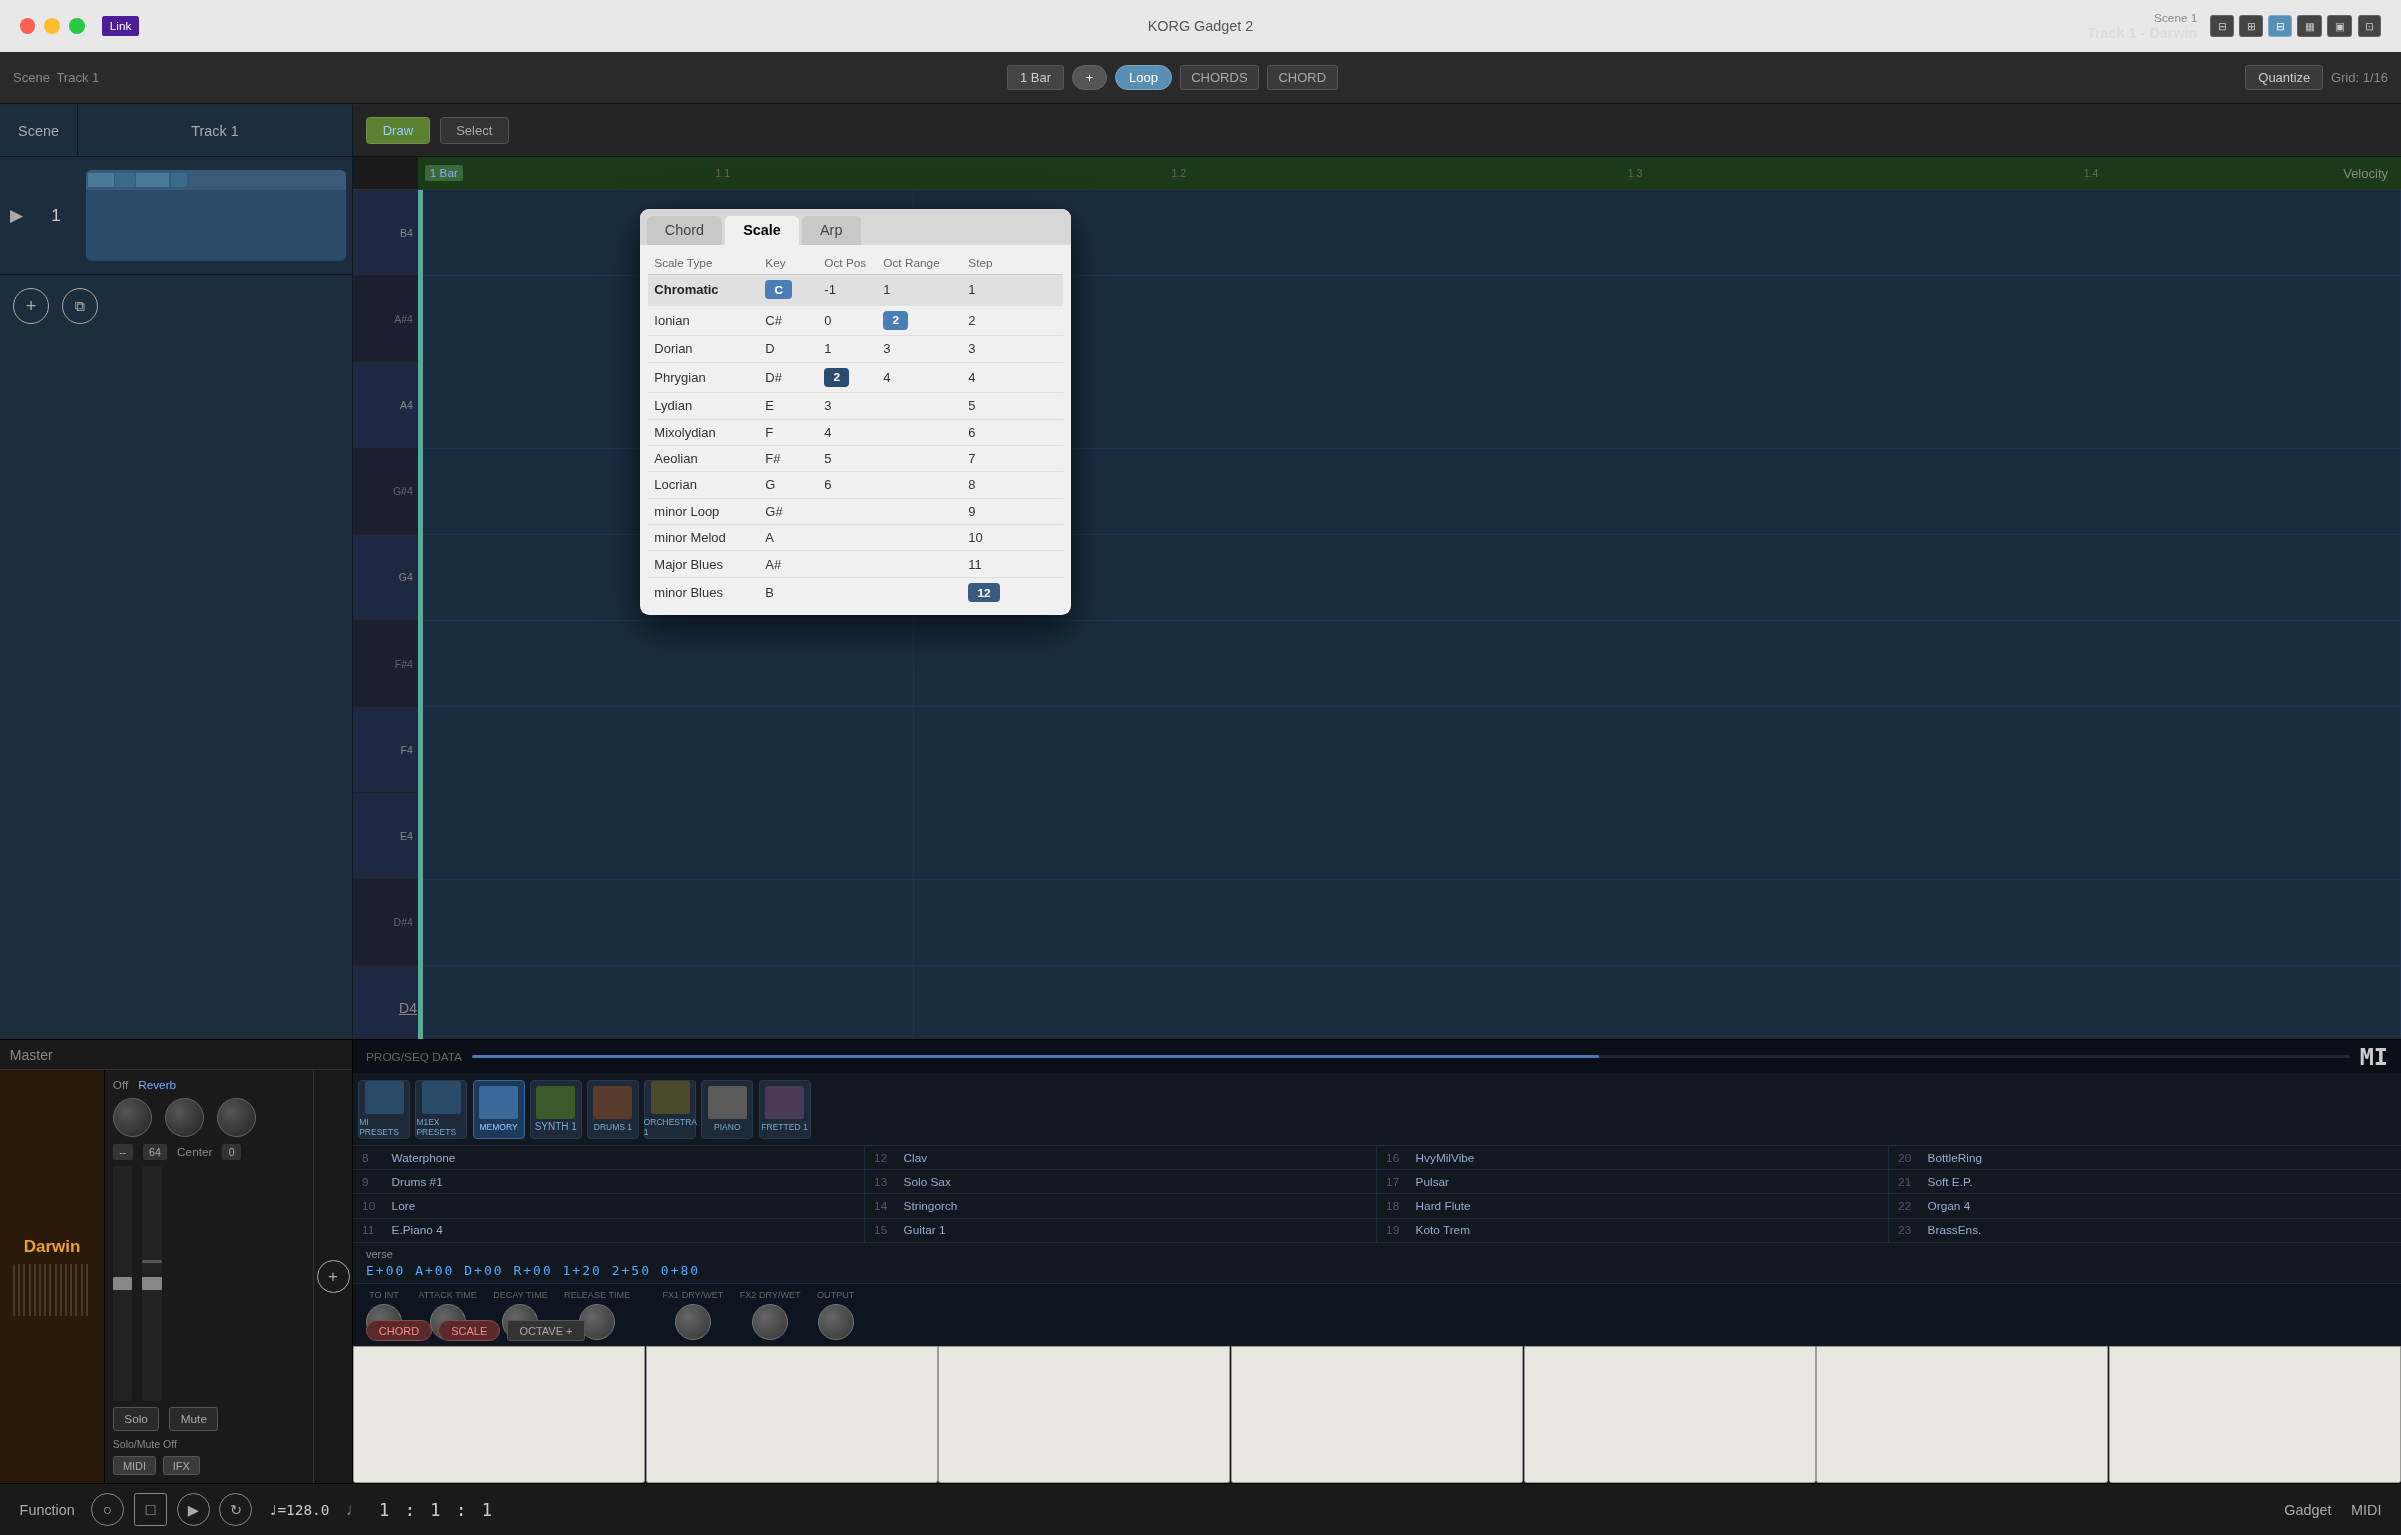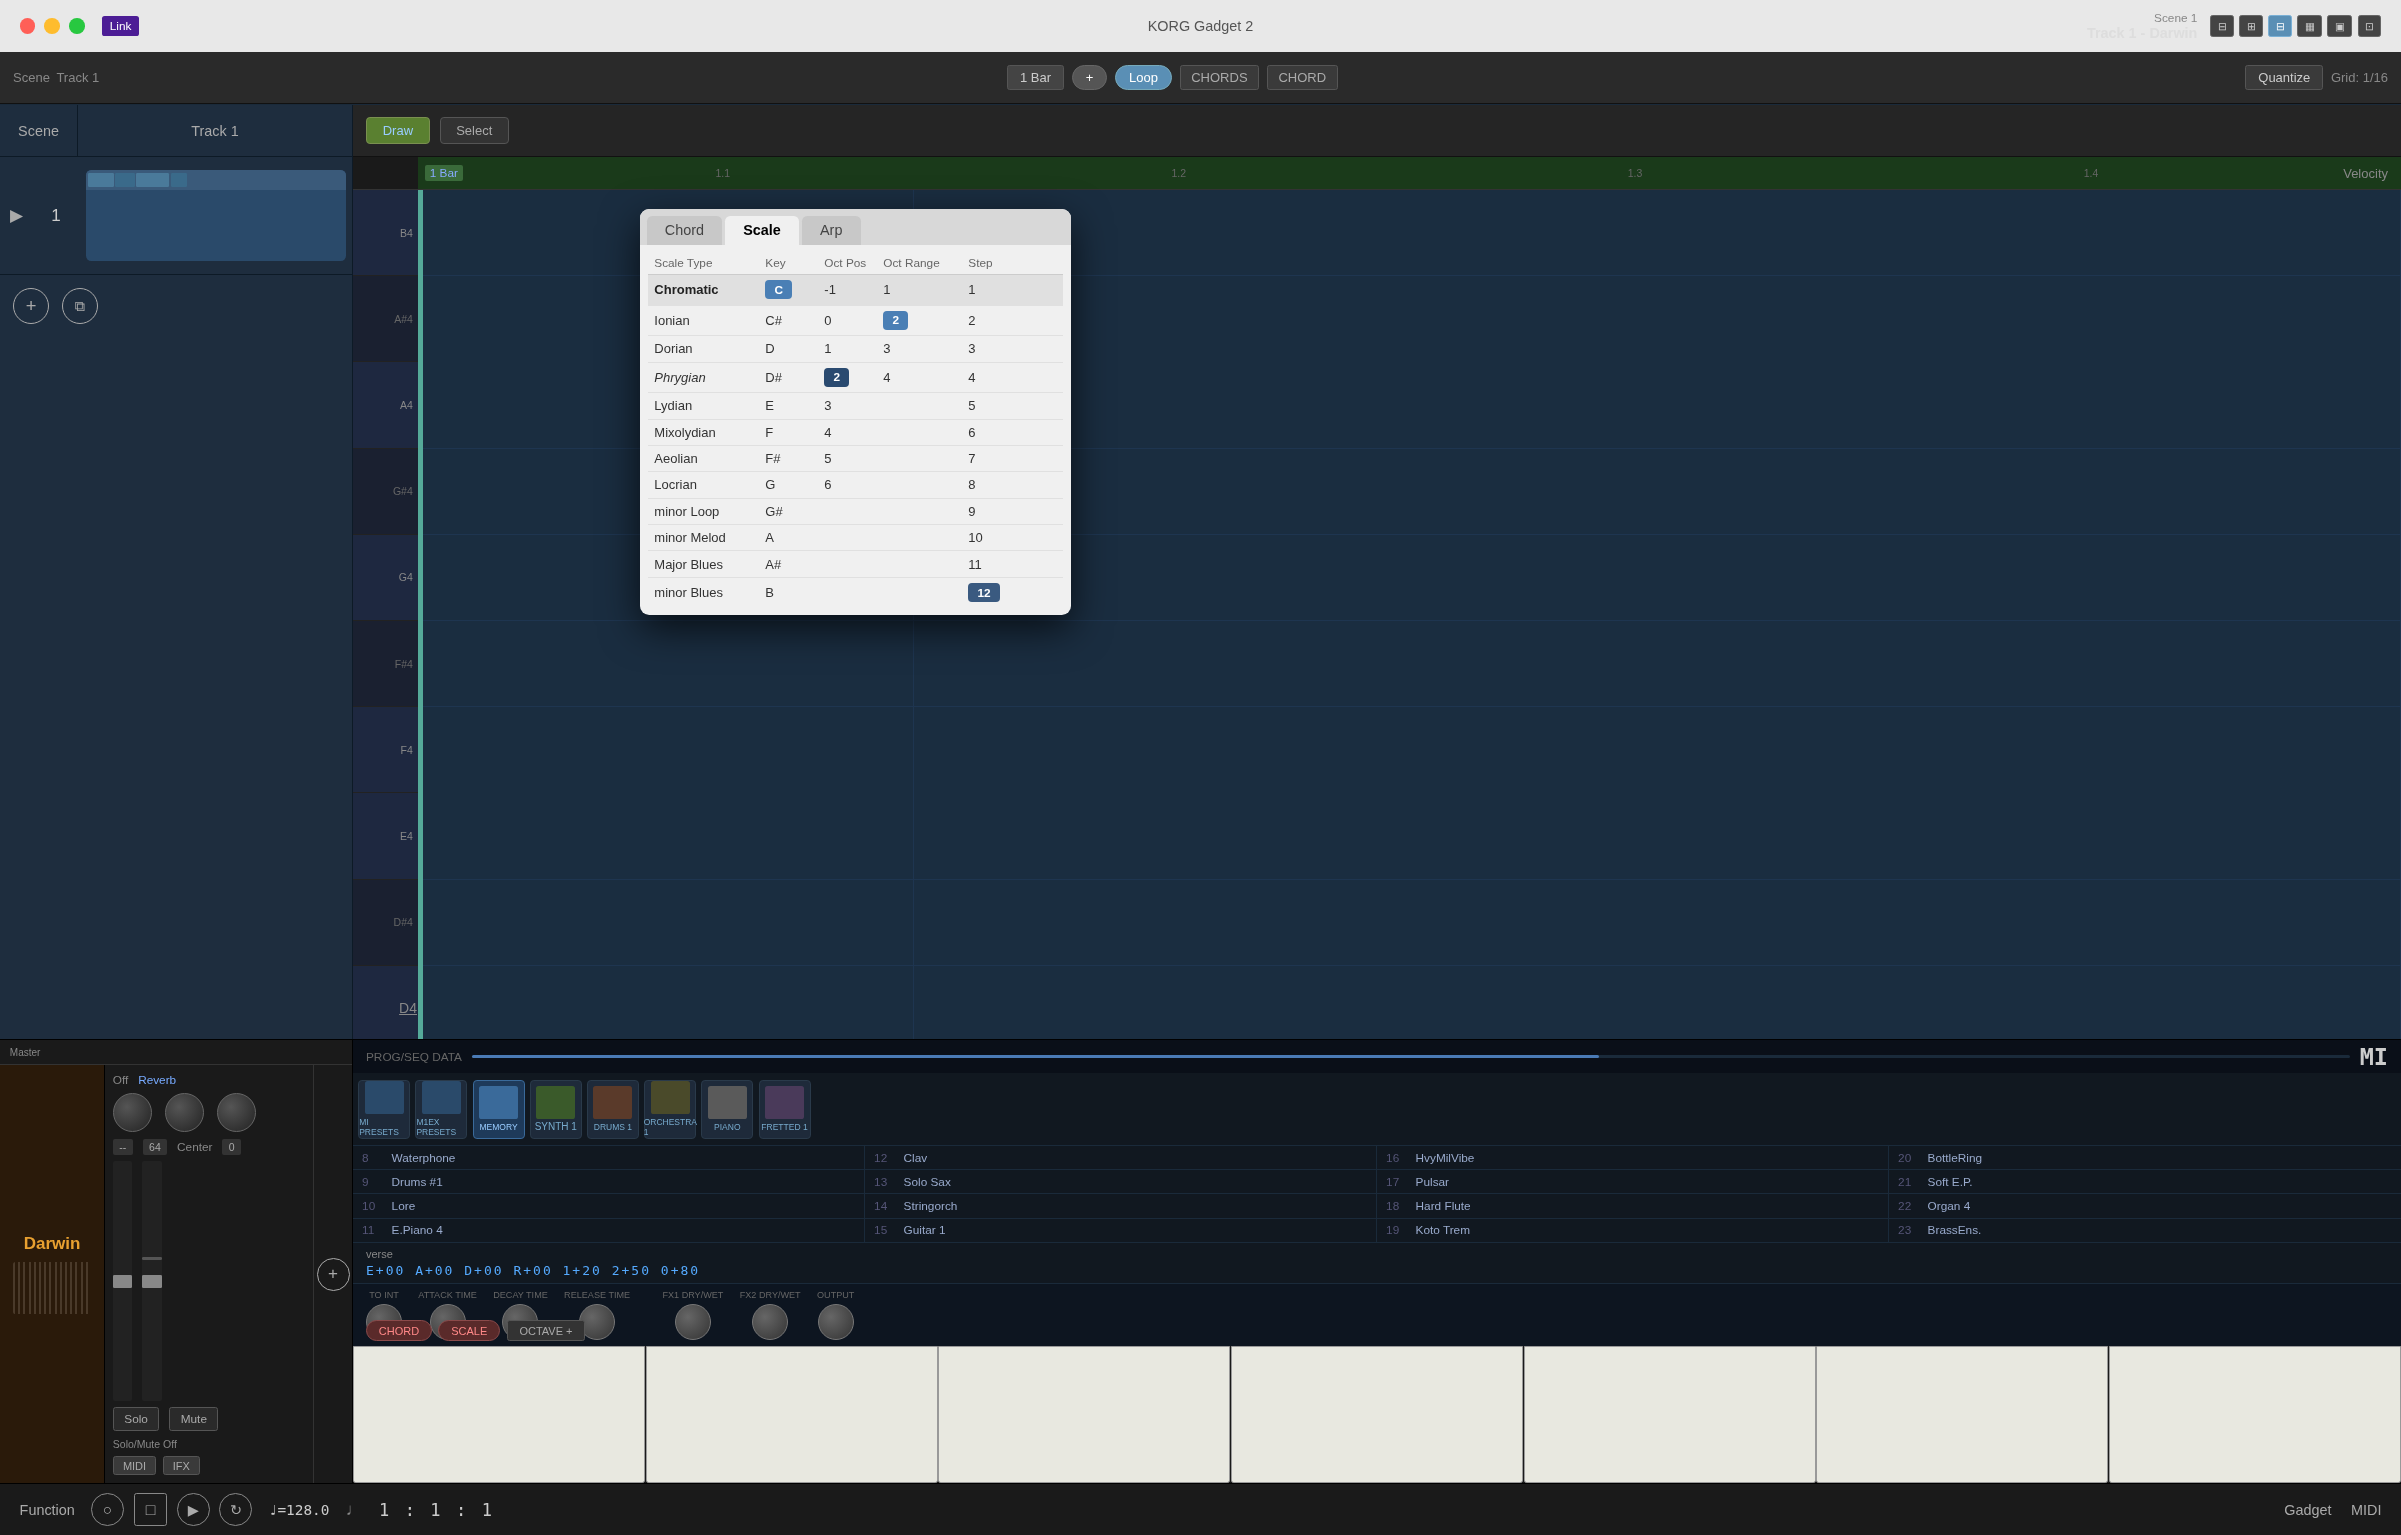--- a/index.html
+++ b/index.html
@@ -204,21 +204,21 @@
         <div style="position:absolute; top:calc(100%/15 * 9); left:0; width:5.2px; height:calc(100%/15); background:#5a9;"></div>
         <div style="position:absolute; top:calc(100%/15 * 10); left:0; width:5.2px; height:calc(100%/15); background:#5a9;"></div>
         <div style="position:absolute; top:calc(100%/15 * 11); left:0; width:5.2px; height:calc(100%/15); background:#5a9;"></div>
       </div>
     </div>
   </div>
 </div>
 
 <div style="position:absolute; bottom:52px; left:0; width:353px; height:444px; background:#1a1a1a; border-right:1.3px solid #000; border-top:1.3px solid #000; display:flex; flex-direction:column;">
 
-  <div style="padding:6.5px 9.8px; color:#888; font-size:10px; border-bottom:0.7px solid #333;">Master</div>
+  <div style="padding:6.5px 9.8px; color:#888; font-size:14px; border-bottom:0.7px solid #333;">Master</div>
 
   <div style="display:flex; flex:1; align-items:stretch;">
 
     <div style="width:105px; background:#2a1a0a; display:flex; flex-direction:column; align-items:center; justify-content:center; gap:7.8px; padding:9.8px; border-right:0.7px solid #000;">
       <div style="color:#e8a030; font-size:17px; font-weight:bold;">Darwin</div>
       <div style="width:78px; height:52px; background:#3a2a1a; border-radius:2.6px; overflow:hidden;">
         <div style="width:100%; height:100%; background: repeating-linear-gradient(90deg, #4a3a2a 0px, #4a3a2a 2px, #2a1a0a 2px, #2a1a0a 5.2px);"></div>
       </div>
     </div>
 
@@ -491,21 +491,21 @@
 
     <div style="display:grid; grid-template-columns:111px 59px 59px 85px 46px; padding:5.2px 6.5px; align-items:center; border-bottom:0.7px solid #e0e0e0; cursor:pointer;">
       <span style="font-size:13px; color:#333;">Dorian</span>
       <span style="font-size:13px; color:#333;">D</span>
       <span style="font-size:13px; color:#333;">1</span>
       <span style="font-size:13px; color:#333;">3</span>
       <span style="font-size:13px; color:#333;">3</span>
     </div>
 
     <div style="display:grid; grid-template-columns:111px 59px 59px 85px 46px; padding:5.2px 6.5px; align-items:center; border-bottom:0.7px solid #e0e0e0; cursor:pointer;">
-      <span style="font-size:13px; color:#333;font-style:italic;">Phrygian</span>
+      <span style="font-size:13px; color:#333;">Phrygian</span>
       <span style="font-size:13px; color:#333;">D#</span>
       <span style="display:flex;">
         <span style="background:#2a4a70; color:white; border-radius:3.9px; padding:2.6px 9.1px; font-size:11.8px; font-weight:600;">2</span>
       </span>
       <span style="font-size:13px; color:#333;">4</span>
       <span style="font-size:13px; color:#333;">4</span>
     </div>
 
     <div style="display:grid; grid-template-columns:111px 59px 59px 85px 46px; padding:5.2px 6.5px; align-items:center; border-bottom:0.7px solid #e0e0e0; cursor:pointer;">
       <span style="font-size:13px; color:#333;">Lydian</span>

